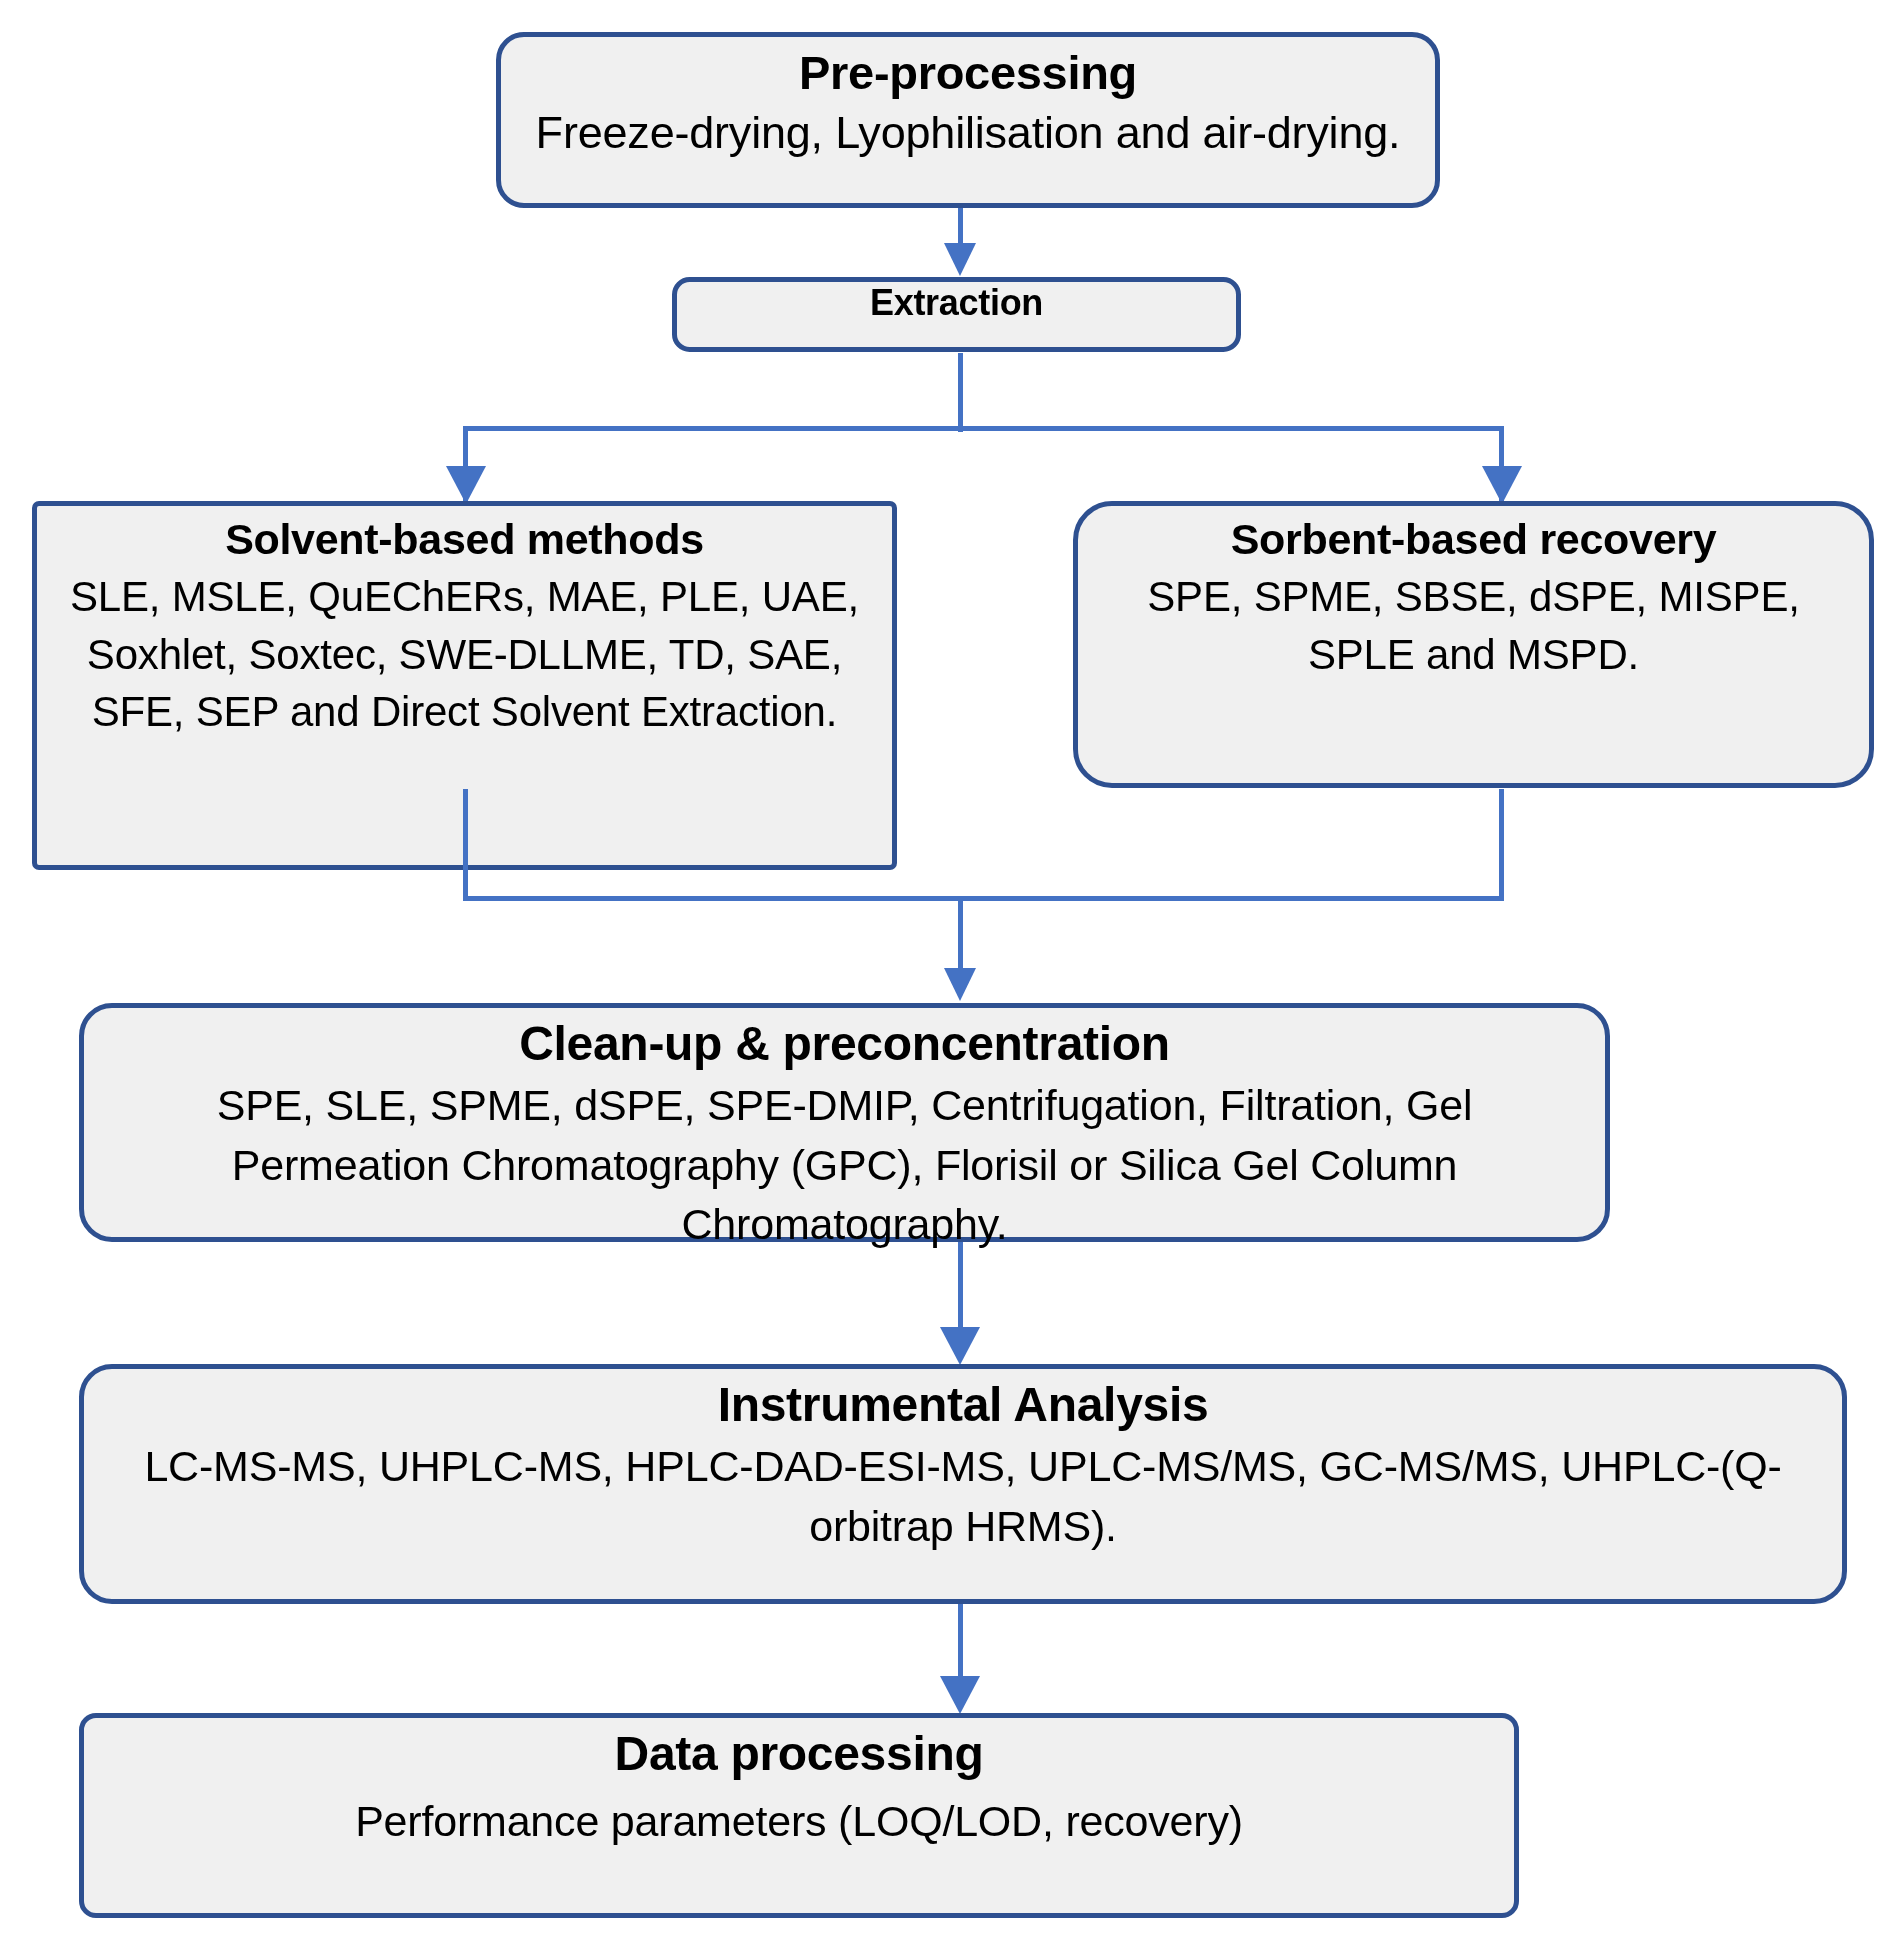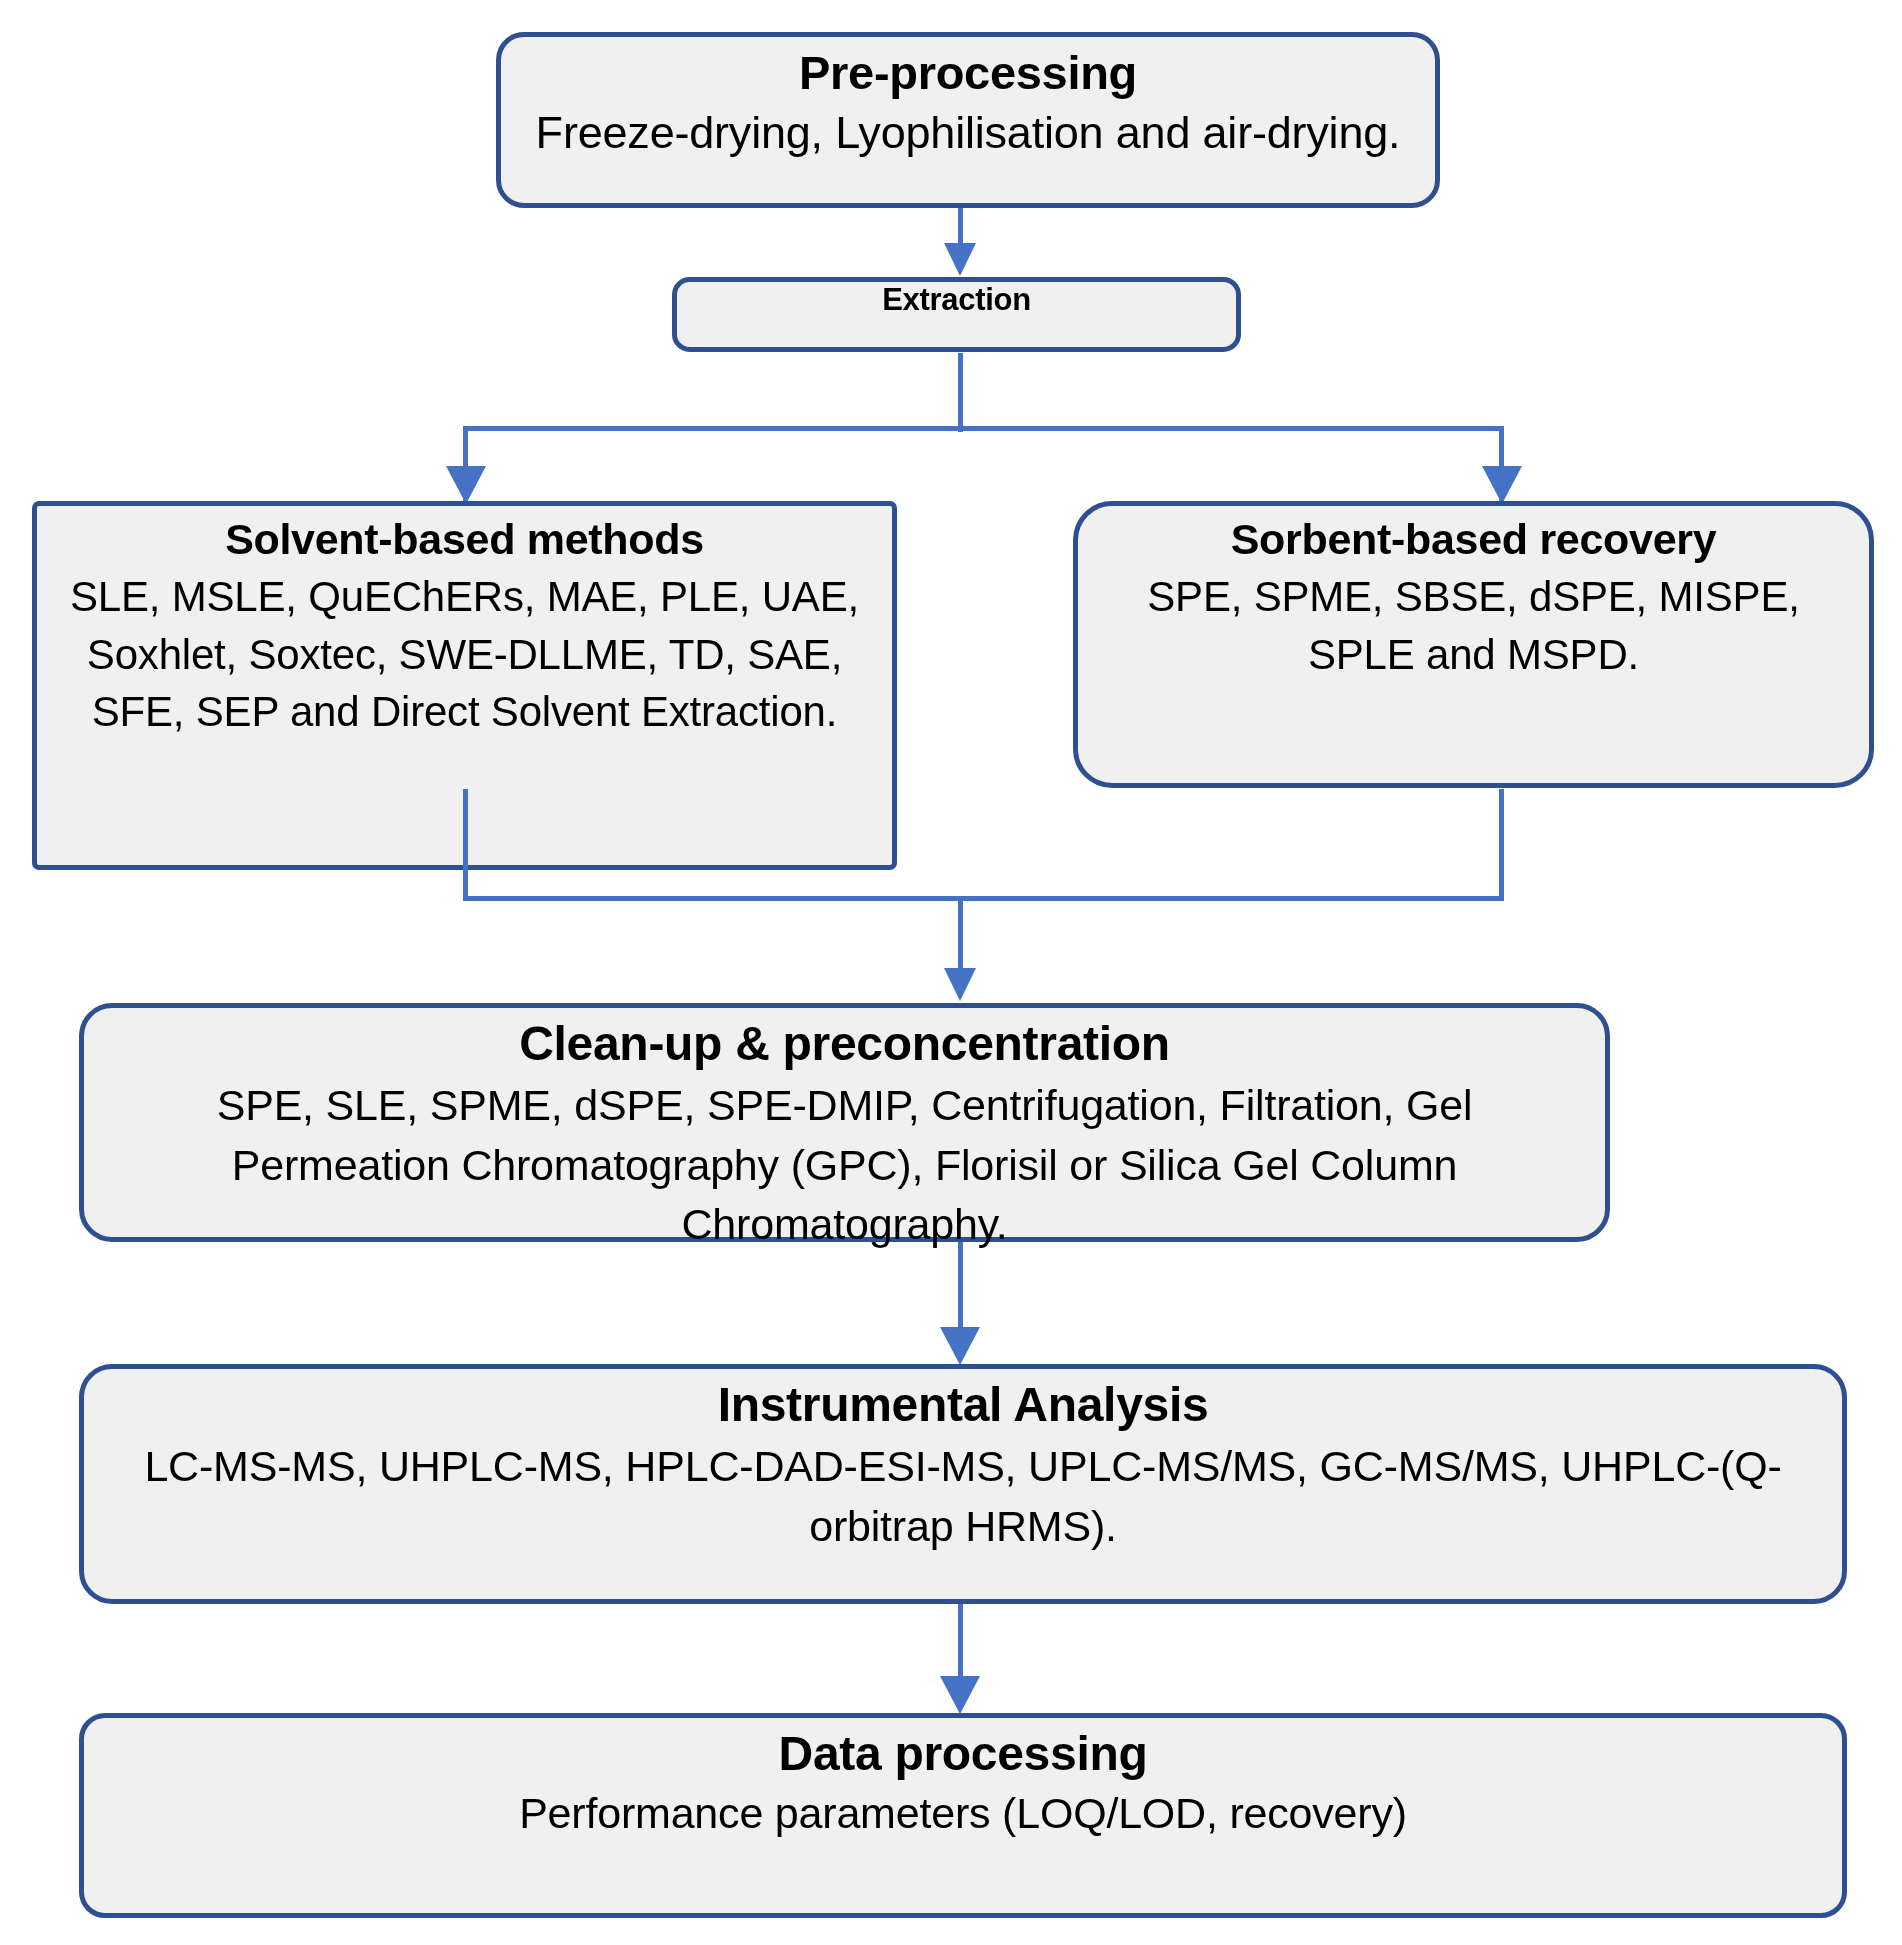--- a/index.html
+++ b/index.html
@@ -35,23 +35,23 @@
     margin:3.5px 0 0 0;
   }
 
   
   #node-pre      {left:496px;  top:32px;   width:944px; height:176px; border-radius:28px;}
   #node-extract  {left:672px; top:277px;  width:569px;  height:75px; border-radius:17.6px; padding:0 11.7px;}
   #node-solvent  {left:32px;   top:501px;  width:865px; height:369px; border-radius:7px;}
   #node-sorbent  {left:1073px; top:501px;  width:801px; height:287px; border-radius:39px;}
   #node-cleanup  {left:79px;  top:1003px; width:1531px; height:239px; border-radius:33px;}
   #node-instr    {left:79px;  top:1364px; width:1768px; height:240px; border-radius:33px;}
-  #node-data     {left:79px;  top:1713px; width:1768px; height:205px; border-radius:26px;}
+  #node-data     {left:79px;  top:1713px; width:1440px; height:205px; border-radius:17px;gap:8px;}
 
-  #node-extract .title{font-size:31px;}
+  #node-extract .title{font-size:36px;}
   #node-solvent .title,#node-sorbent .title{font-size:43px;}
   #node-solvent .body,#node-sorbent .body{font-size:42px;line-height:1.36;}
   #node-cleanup .title,#node-instr .title,#node-data .title{font-size:48px;}
   #node-cleanup .body,#node-instr .body{font-size:43px;line-height:1.38;}
   #node-data .body{font-size:43px;}
 
   
   .vline{position:absolute;background:#4472C4;width:5.3px;}
   .hline{position:absolute;background:#4472C4;height:5.3px;}
   .arrowhead{

